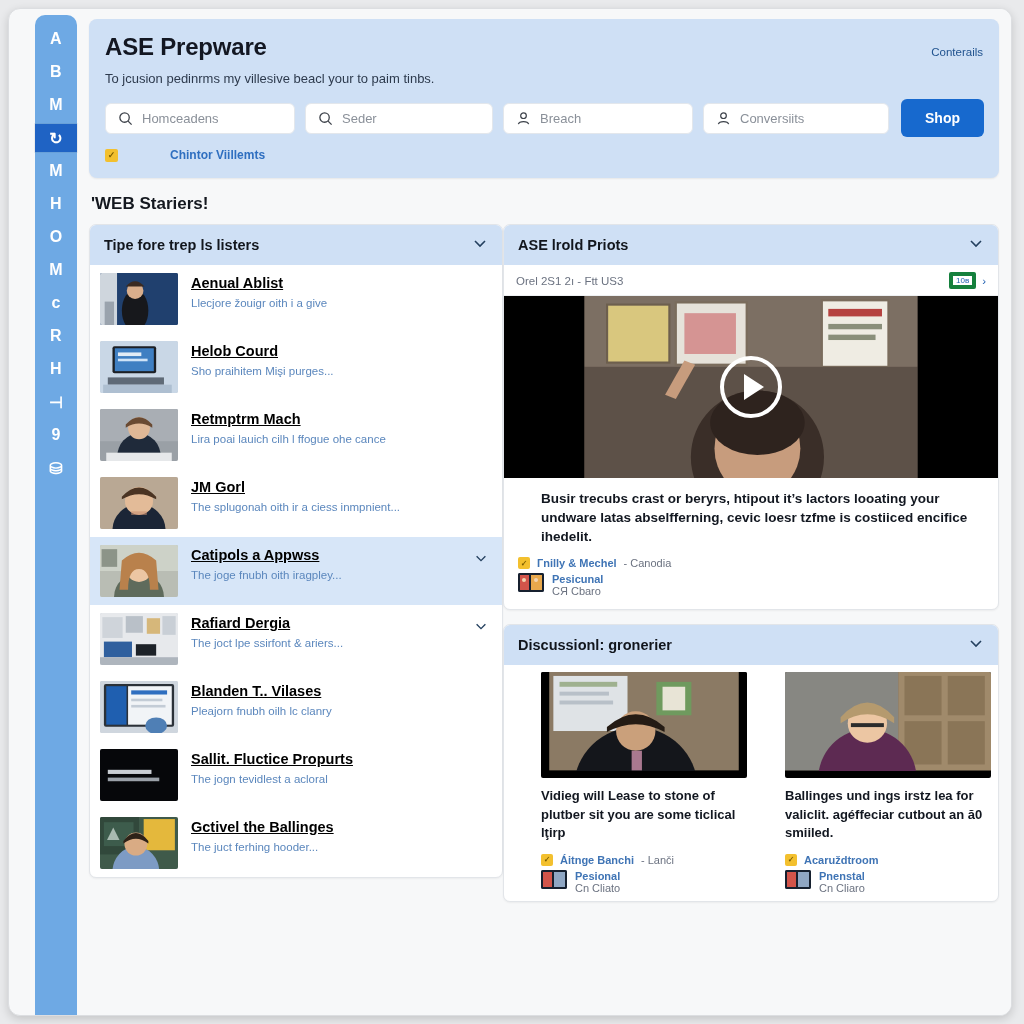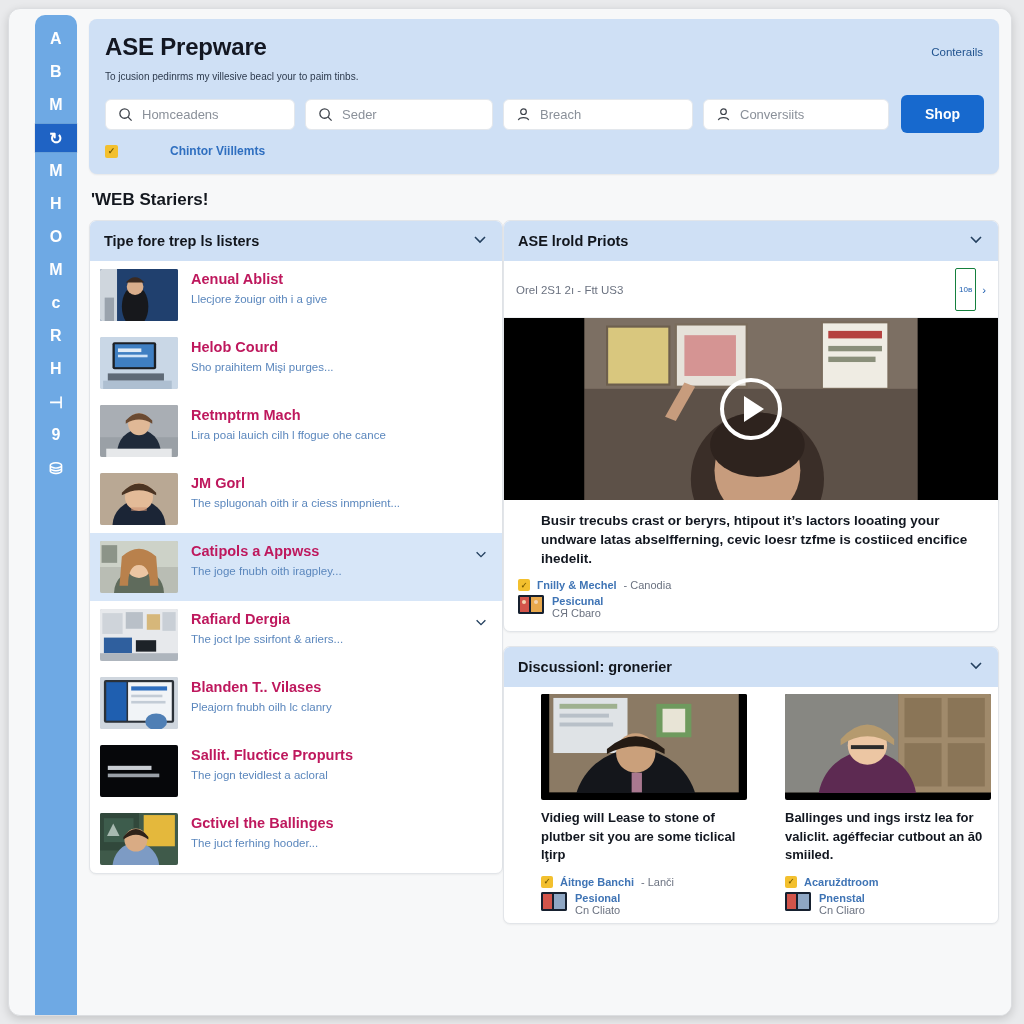--- a/index.html
+++ b/index.html
@@ -67,21 +67,21 @@
     position:absolute; right:16px; top:27px;
     font-size:11.5px; color:#21538f;
     cursor:pointer;
   }
   .hero h1{
     font-size:24px; color:#131722; font-weight:bold;
     letter-spacing:-.2px;
     margin-bottom:10px;
   }
   .hero-sub{
-    font-size:10px; color:#2d3a4d;
+    font-size:13px; color:#2d3a4d;
     margin-bottom:13px;
   }
   .hero-fields{ display:flex; gap:10px; align-items:center; }
   .field{
     height:31px; background:#fff; border-radius:6px;
     display:flex; align-items:center; gap:9px;
     padding:0 12px;
     border:1px solid #e3e7ec;
     color:#8a9099; font-size:13px;
     cursor:text;
@@ -155,42 +155,43 @@
   .row.selected{ background:#d7e6f8; }
   .row .thumb{
     flex:0 0 78px; height:52px;
     border-radius:2px;
     background:#c8ccd2;
     overflow:hidden;
     position:relative;
   }
   .row .meta{ flex:1; padding-top:1px; min-width:0; }
   .row .title{
-    font-size:14.5px; font-weight:bold; color:#be185d;
+    font-size:14.5px; font-weight:bold; color:#000000;
     line-height:1.25;
+    text-decoration:underline;
   }
   .row .desc{
     font-size:11.5px; color:#5b87bd; margin-top:4px; line-height:1.35;
   }
   .row .rowchev{ flex:0 0 14px; color:#24405f; padding-top:6px; }
 
   
   .tg{ position:absolute; inset:0; }
 
   
   .vid-meta{
     display:flex; align-items:center; justify-content:space-between;
     padding:7px 12px 6px 12px;
     font-size:11.5px; color:#6b7280;
     border-bottom:1px solid #eef0f2;
   }
   .vid-meta .right{ display:flex; align-items:center; gap:6px; color:#1f5fb0; }
   .badge-sm{
-    border:1px solid #15803d; border-radius:2px;
-    font-size:8px; padding:16px 3px; color:#1f5fb0;
+    border:4px solid #15803d; border-radius:2px;
+    font-size:8px; padding:0 3px; color:#1f5fb0;
   }
   .player{
     position:relative; height:182px; background:#000;
     overflow:hidden; cursor:pointer;
   }
   .play{
     position:absolute; left:50%; top:50%;
     transform:translate(-50%,-50%);
     width:62px; height:62px; border-radius:50%;
     border:4px solid #fff;

